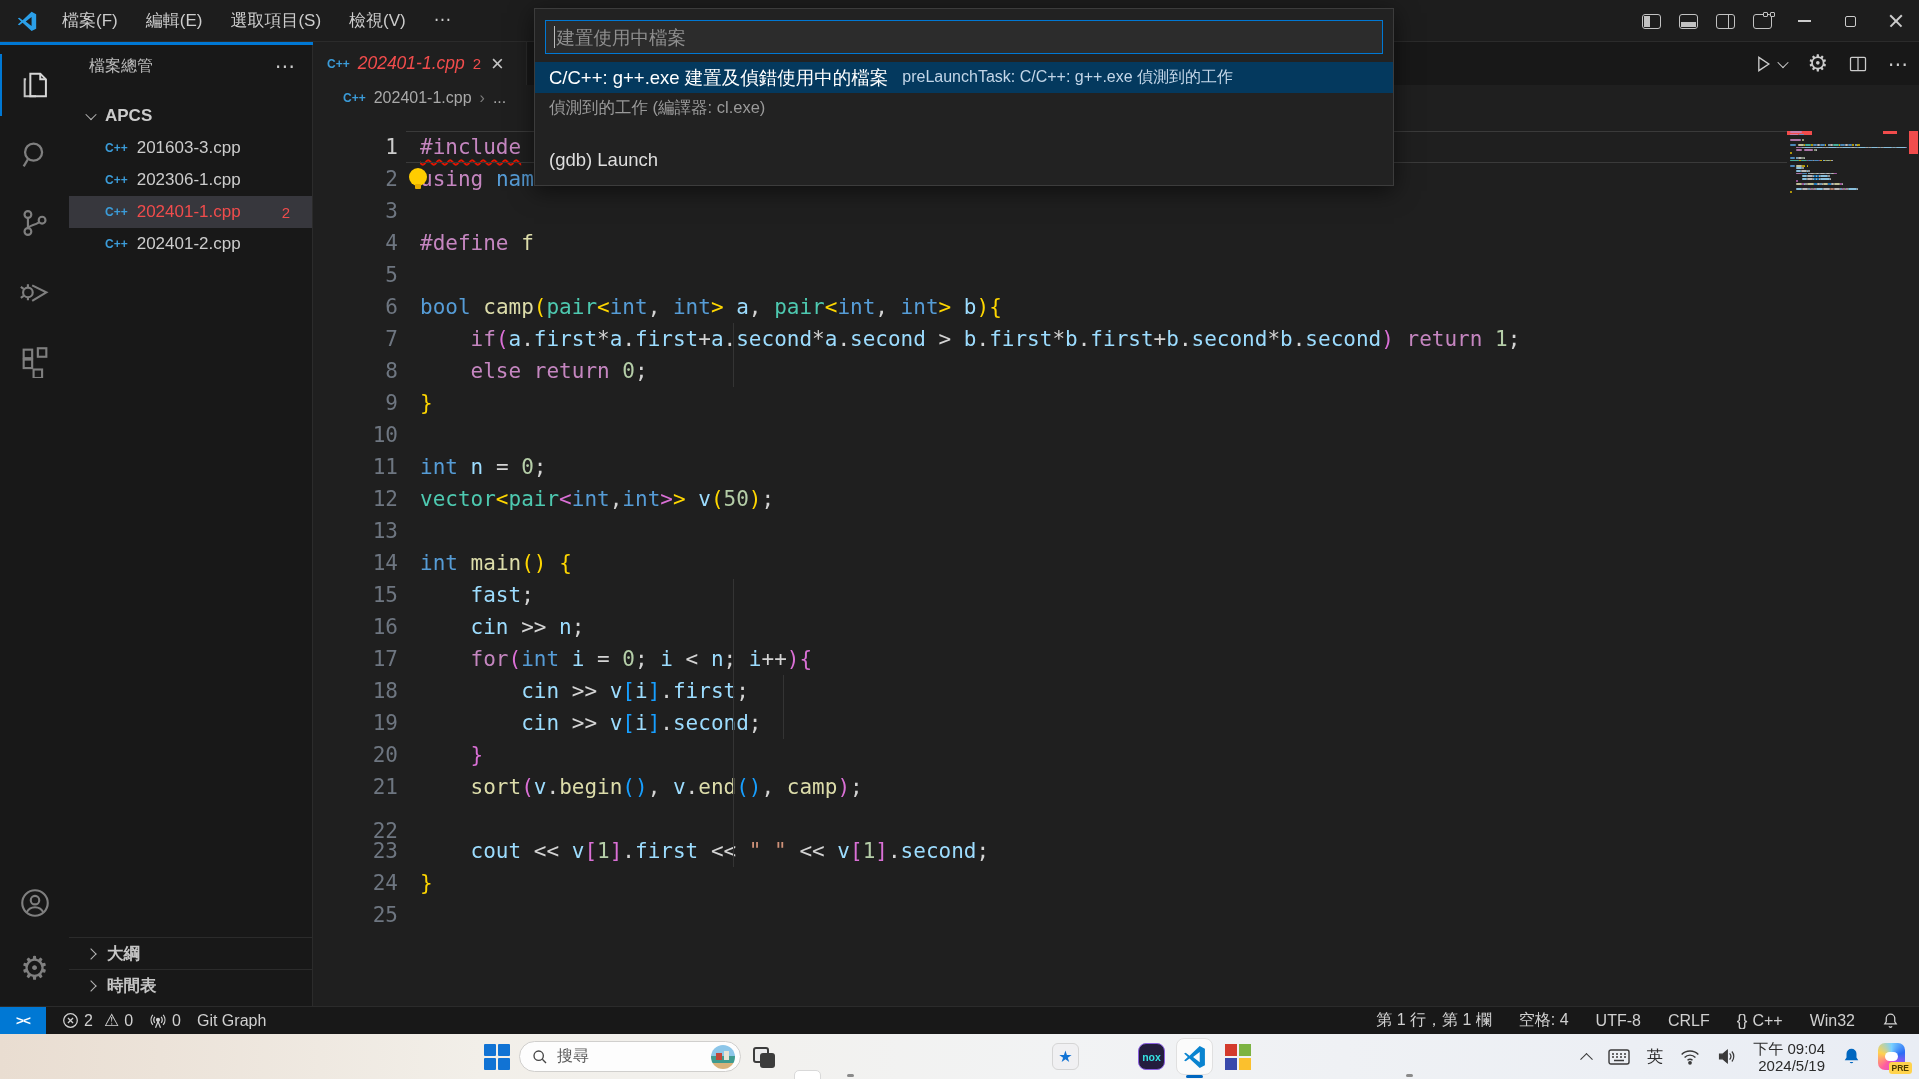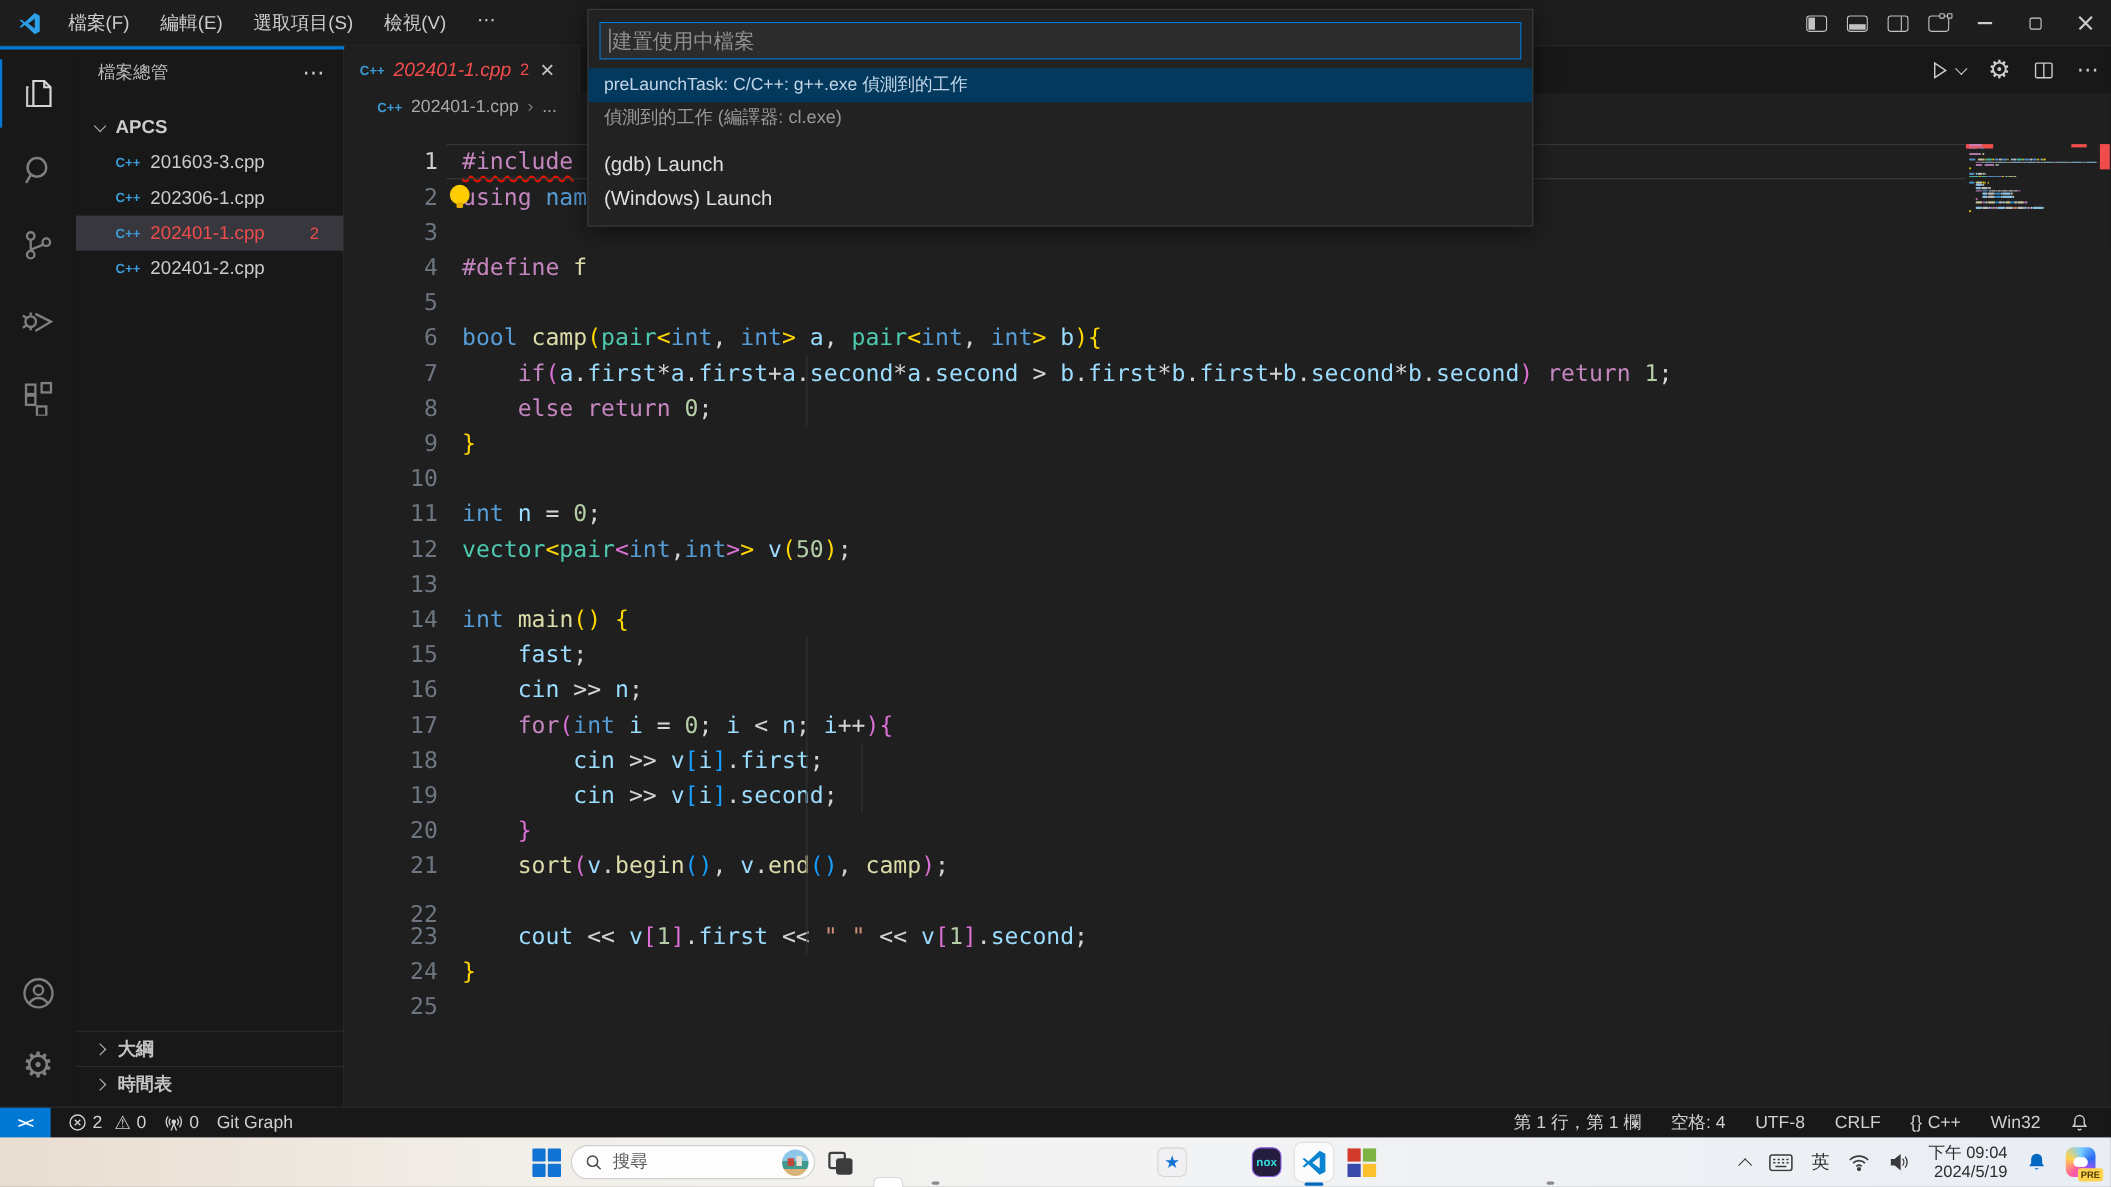--- a/index.html
+++ b/index.html
@@ -530,34 +530,30 @@
   </div>
 
   <div class="quickpick">
     <div class="qp-input">
       <span class="qp-caret"></span>
       <span class="qp-ph">建置使用中檔案</span>
     </div>
     <div id="qp-list">
         <div class="qp-item sel">
           <div class="qp-row">
+            <span class="qp-label">C/C++: g++.exe 建置及偵錯使用中的檔案</span>
             <span class="qp-desc">preLaunchTask: C/C++: g++.exe 偵測到的工作</span>
           </div>
         </div>
         <div class="qp-item">
           <div class="qp-detail">偵測到的工作 (編譯器: cl.exe)</div>
         </div>
-        <div class="qp-item" style="margin-top: 9px;">
+        <div class="qp-item" style="margin-top: 20px;">
           <div class="qp-row">
             <span class="qp-label">(gdb) Launch</span>
-          </div>
-        </div>
-        <div class="qp-item">
-          <div class="qp-row">
-            <span class="qp-label">(Windows) Launch</span>
           </div>
         </div>
       </div>
   </div>
 
   <div class="statusbar">
     <div class="remote">&gt;&lt;</div>
     <div class="sb-item">
       <svg width="17" height="17" viewBox="0 0 16 16" fill="none" stroke="#d0d0d0" stroke-width="1.2">
           <circle cx="8" cy="8" r="6.4"></circle>

